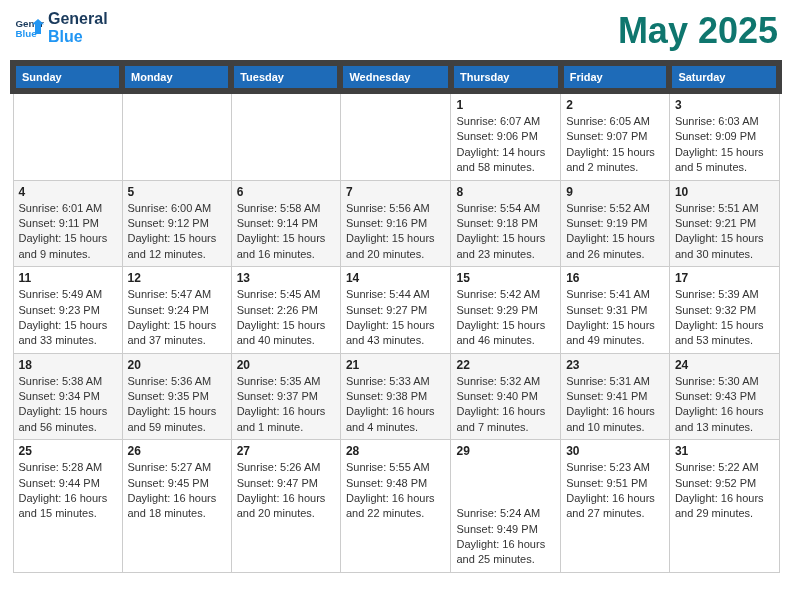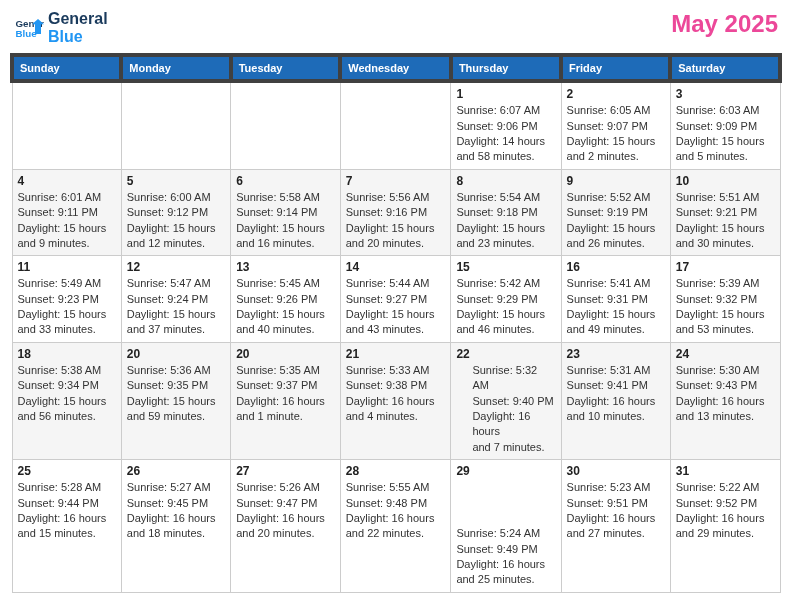--- a/index.html
+++ b/index.html
@@ -23,41 +23,41 @@
       gap: 4px;
     }
     .logo-icon {
       width: 30px;
       height: 30px;
     }
     .title-block {
       text-align: right;
     }
     .month-title {
-      font-size: 24px;
+      font-size: 36px;
       font-weight: bold;
-      color: #ec4899;
+      color: #0f766e;
     }
     .location {
       font-size: 14px;
       color: #333;
     }
     table {
       width: 100%;
       border-collapse: collapse;
       font-size: 10px;
     }
     thead tr th {
       background: #1e6bb8;
       color: #fff;
       text-align: left;
       padding: 5px 6px;
       font-size: 11px;
       font-weight: bold;
-      border: 4px solid #404040;
+      border: 6px solid #404040;
     }
     tbody tr td {
       border: 1px solid #ccc;
       vertical-align: top;
       padding: 4px 5px;
       width: 113px;
       min-height: 80px;
       height: 82px;
       background: #fff;
     }
@@ -201,21 +201,21 @@
         <td>
           <div class="day-num">12</div>
           <div class="day-info" style="white-space: pre-line;">Sunrise: 5:47 AM
 Sunset: 9:24 PM
 Daylight: 15 hours
 and 37 minutes.</div>
         </td>
         <td>
           <div class="day-num">13</div>
           <div class="day-info" style="white-space: pre-line;">Sunrise: 5:45 AM
-Sunset: 9:26 PM
+Sunset: 2:26 PM
 Daylight: 15 hours
 and 40 minutes.</div>
         </td>
         <td>
           <div class="day-num">14</div>
           <div class="day-info" style="white-space: pre-line;">Sunrise: 5:44 AM
 Sunset: 9:27 PM
 Daylight: 15 hours
 and 43 minutes.</div>
         </td>
@@ -265,21 +265,21 @@
         </td>
         <td>
           <div class="day-num">21</div>
           <div class="day-info" style="white-space: pre-line;">Sunrise: 5:33 AM
 Sunset: 9:38 PM
 Daylight: 16 hours
 and 4 minutes.</div>
         </td>
         <td>
           <div class="day-num">22</div>
-          <div class="day-info" style="white-space: pre-line; margin-left: 16px;">Sunrise: 5:32 AM
+          <div class="day-info" style="white-space: pre-line;">Sunrise: 5:32 AM
 Sunset: 9:40 PM
 Daylight: 16 hours
 and 7 minutes.</div>
         </td>
         <td>
           <div class="day-num">23</div>
           <div class="day-info" style="white-space: pre-line;">Sunrise: 5:31 AM
 Sunset: 9:41 PM
 Daylight: 16 hours
 and 10 minutes.</div>

